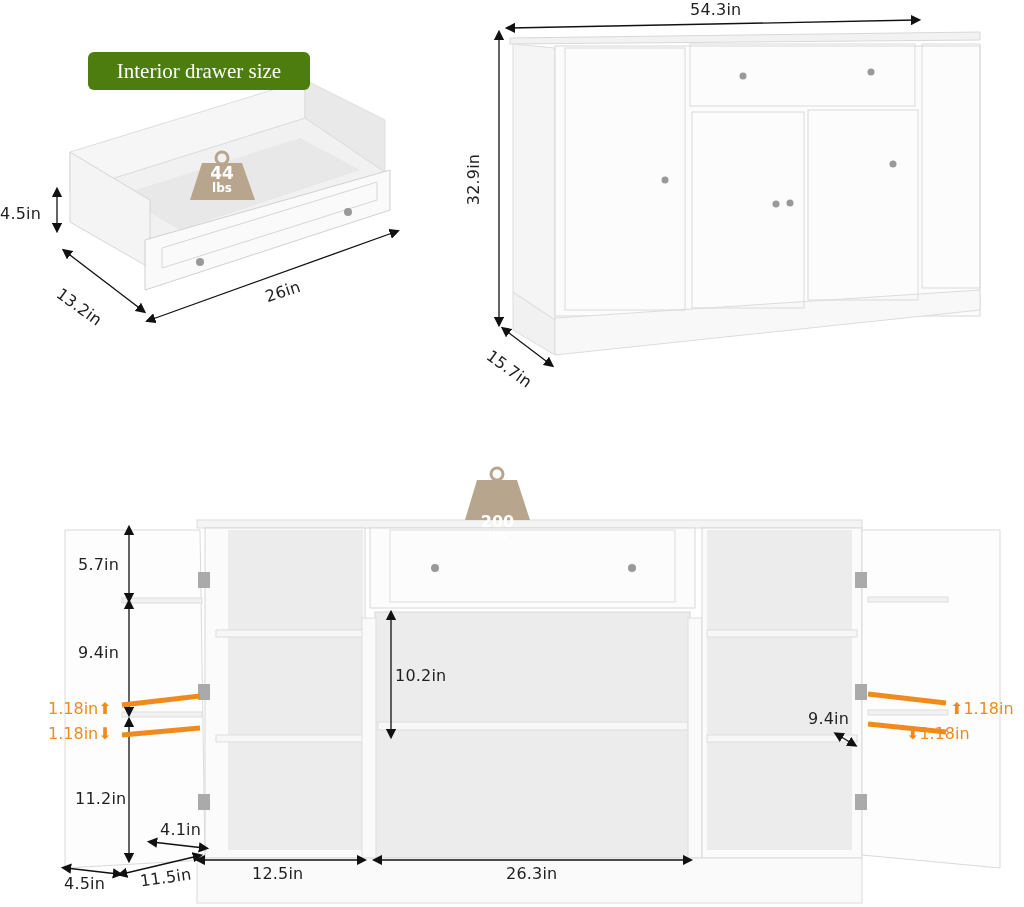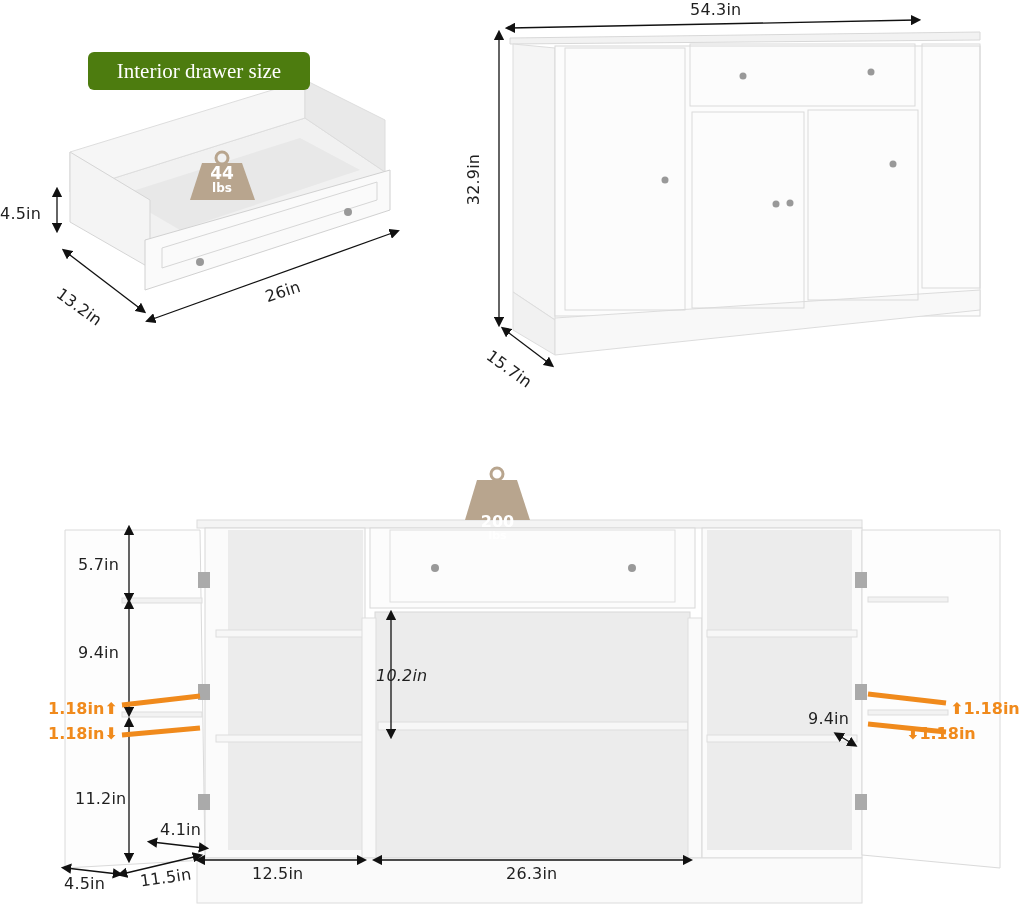--- a/index.html
+++ b/index.html
@@ -1,20 +1,20 @@
 <!DOCTYPE html>
 <html><head>
 <meta charset="utf-8">
 <style>
   html,body{margin:0;padding:0;background:#ffffff;}
   body{width:1024px;height:907px;position:relative;overflow:hidden;font-family:"DejaVu Sans",sans-serif;color:#222;}
   .abs{position:absolute;}
   .badge{left:88px;top:52px;width:222px;height:38px;background:#4d7c0f;border-radius:6px;color:#fff;font-family:"Liberation Serif",serif;font-size:21px;line-height:38px;text-align:center;}
   .dim{position:absolute;font-size:16px;color:#1f1f1f;white-space:nowrap;letter-spacing:0.2px;}
-  .dim-orange{position:absolute;font-size:16px;font-weight:bold;color:#f08a1c;white-space:nowrap;}
+  .dim-orange{position:absolute;font-size:16px;font-weight:normal;color:#f08a1c;white-space:nowrap;}
   svg{position:absolute;left:0;top:0;}
   .weight{position:absolute;text-align:center;color:#fff;font-weight:bold;}
   .weight .num{display:block;line-height:1;}
   .weight .unit{display:block;font-weight:bold;line-height:1;}
 </style>
 </head>
 <body>
 
 <svg width="1024" height="907" viewBox="0 0 1024 907">
   <defs>
@@ -162,15 +162,15 @@
 
 <div class="dim-orange" style="left:48px;top:699px;"><span>1.18in</span><span>⬆</span></div>
 <div class="dim-orange" style="left:48px;top:724px;"><span>1.18in</span><span>⬇</span></div>
 <div class="dim-orange" style="left:950px;top:699px;"><span>⬆</span><span>1.18in</span></div>
 <div class="dim-orange" style="left:906px;top:724px;text-align:center;"><span>⬇</span><span>1.18in</span></div>
 
 <div class="dim" style="left:160px;top:820px;">4.1in</div>
 <div class="dim" style="left:64px;top:874px;">4.5in</div>
 <div class="dim" style="left:140px;top:868px;transform:rotate(-8deg);">11.5in</div>
 <div class="dim" style="left:252px;top:864px;">12.5in</div>
-<div class="dim" style="left:376px;top:666px;font-style:italic;">10.2in</div>
+<div class="dim" style="left:395px;top:666px;">10.2in</div>
 <div class="dim" style="left:506px;top:864px;">26.3in</div>
 <div class="dim" style="left:808px;top:709px;">9.4in</div>
 
 </body></html>

